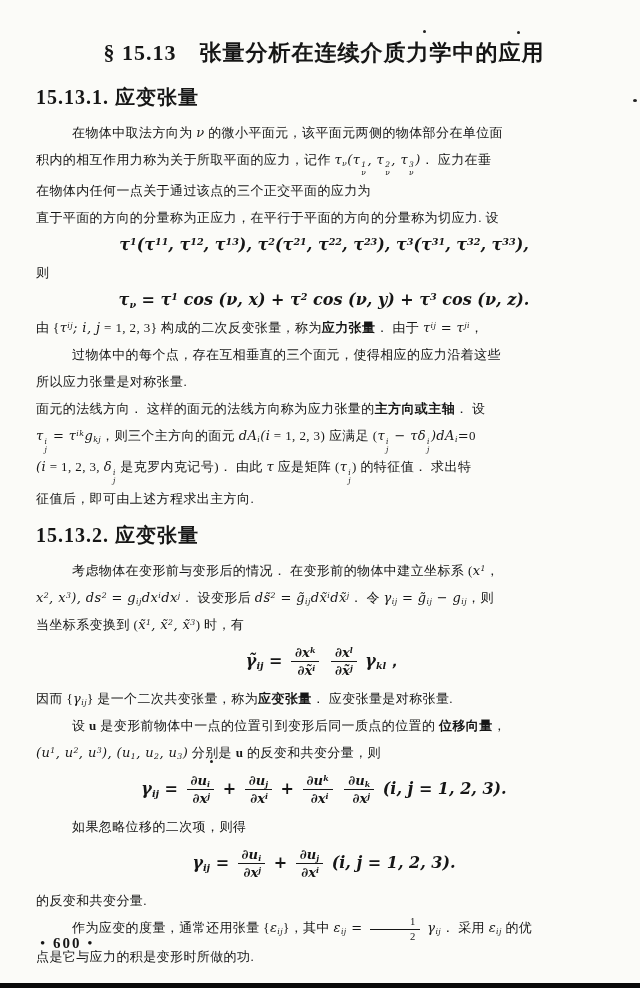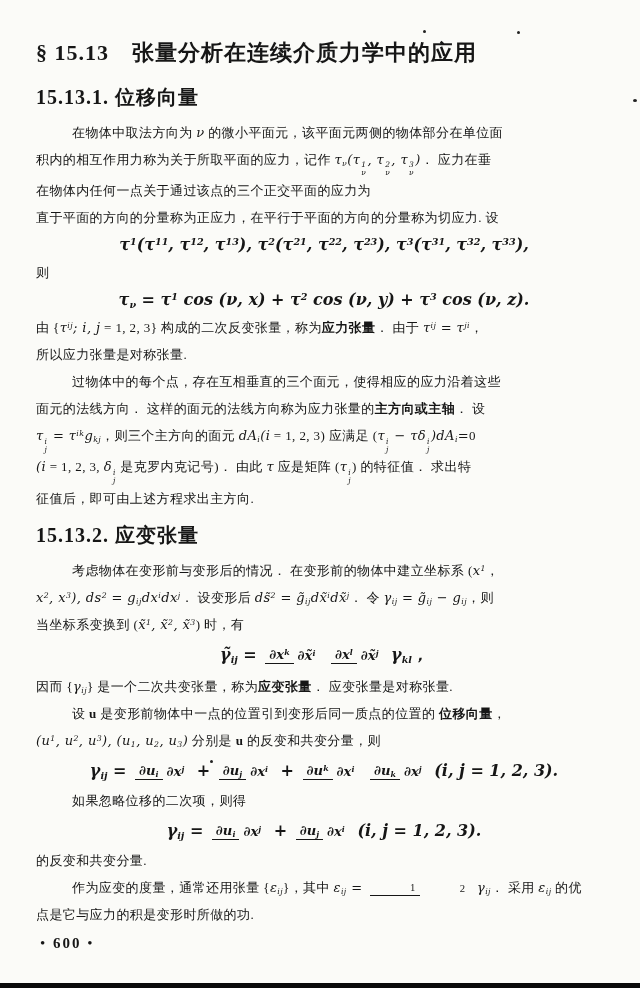--- a/index.html
+++ b/index.html
@@ -1,76 +1,76 @@
 <!DOCTYPE html>
 <html><head>
 <meta charset="utf-8">
 <style>
   html,body{margin:0;padding:0;background:#d9d9d9;}
   .page{width:640px;height:988px;background:#fbfbf8;position:relative;overflow:hidden;
         font-family:"Liberation Serif",serif;color:#161616;margin:0 auto;}
   .content{padding:24px 28px 0 36px;}
-  .title{font-size:22px;font-weight:bold;margin:14px 0 16px 0;letter-spacing:1px;}
+  .title{font-size:22px;font-weight:bold;text-align:center;margin:14px 0 16px 0;letter-spacing:1px;}
   .hd{font-size:20px;font-weight:bold;margin:10px 0 8px 0;letter-spacing:1px;}
   .ln{font-size:13px;line-height:27px;letter-spacing:0.4px;white-space:nowrap;}
   .ind{text-indent:36px;}
   .fm{text-align:center;font-family:"DejaVu Serif",serif;font-style:italic;font-weight:bold;
       font-size:16px;line-height:28px;letter-spacing:0;}
   .fm.disp{margin:7px 0;line-height:normal;}
   .m{font-family:"DejaVu Serif",serif;font-style:italic;}
   .b{font-weight:bold;}
   .sup{font-size:0.6em;vertical-align:0.55em;line-height:0;font-family:"DejaVu Serif",serif;font-style:italic;}
   .sub{font-size:0.6em;vertical-align:-0.3em;line-height:0;font-family:"DejaVu Serif",serif;font-style:italic;}
   .ss{display:inline-flex;flex-direction:column;font-size:0.58em;line-height:1.05;
       vertical-align:-0.45em;margin:0 1px;font-family:"DejaVu Serif",serif;font-style:italic;}
   .ss .sst,.ss .ssb{display:block;text-align:left;}
-  .frac{display:inline-flex;flex-direction:row;vertical-align:middle;text-align:right;
+  .frac{display:inline-flex;flex-direction:column;vertical-align:middle;text-align:right;
         font-size:0.82em;line-height:1.15;margin:0 3px;}
   .frac .num{display:block;padding:0 4px 1px 4px;border-bottom:1.6px solid currentColor;}
   .frac .den{display:block;padding:1px 4px 0 4px;}
   .pageno{position:absolute;left:40px;bottom:36px;font-size:15px;letter-spacing:2px;margin-top:36px;}
   .scanbar{position:absolute;left:0;bottom:0;width:100%;height:5px;background:#0a0a0a;}
   .speck{position:absolute;background:#222;border-radius:50%;}
   .sp1{left:423px;top:30px;width:3px;height:3px;}
   .sp2{left:517px;top:31px;width:3px;height:3px;}
   .sp3{left:633px;top:99px;width:4px;height:3px;}
   .sp4{left:210px;top:760px;width:3px;height:3px;}
 </style>
 </head>
 <body>
 
 <div class="page">
   <div class="content">
 
     <div class="title">§ 15.13　张量分析在连续介质力学中的应用</div>
 
-    <div class="hd">15.13.1. 位移向量</div>
+    <div class="hd">15.13.1. 应变张量</div>
 
     <div class="ln ind">在物体中取法方向为 <span class="m">ν</span> 的微小平面元，该平面元两侧的物体部分在单位面</div>
     <div class="ln">积内的相互作用力称为关于所取平面的应力，记作 <span class="m">τ</span><span class="sub">ν</span><span class="m">(</span><span class="m">τ</span><span class="ss">
           <span class="sst">1</span>
           <span class="ssb">ν</span>
         </span><span class="m">, τ</span><span class="ss">
           <span class="sst">2</span>
           <span class="ssb">ν</span>
         </span><span class="m">, τ</span><span class="ss">
           <span class="sst">3</span>
           <span class="ssb">ν</span>
         </span><span class="m">)</span>． 应力在垂</div>
     <div class="ln">在物体内任何一点关于通过该点的三个正交平面的应力为</div>
     <div class="ln">直于平面的方向的分量称为正应力，在平行于平面的方向的分量称为切应力. 设</div>
 
     <div class="ln fm"><span class="m">τ</span><span class="sup">1</span><span class="m">(τ</span><span class="sup">11</span><span class="m">, τ</span><span class="sup">12</span><span class="m">, τ</span><span class="sup">13</span><span class="m">),  τ</span><span class="sup">2</span><span class="m">(τ</span><span class="sup">21</span><span class="m">, τ</span><span class="sup">22</span><span class="m">, τ</span><span class="sup">23</span><span class="m">),  τ</span><span class="sup">3</span><span class="m">(τ</span><span class="sup">31</span><span class="m">, τ</span><span class="sup">32</span><span class="m">, τ</span><span class="sup">33</span><span class="m">),</span></div>
     <div class="ln">则</div>
     <div class="ln fm"><span class="m">τ</span><span class="sub">ν</span><span class="m"> = τ</span><span class="sup">1</span><span class="m"> cos (ν, x) + τ</span><span class="sup">2</span><span class="m"> cos (ν, y) + τ</span><span class="sup">3</span><span class="m"> cos (ν, z).</span></div>
 
     <div class="ln">由 {<span class="m">τ</span><span class="sup">ij</span><span class="m">; i, j</span> = 1, 2, 3} 构成的二次反变张量，称为<span class="b">应力张量</span>． 由于 <span class="m">τ</span><span class="sup">ij</span><span class="m"> = τ</span><span class="sup">ji</span>，</div>
+    <div class="ln ind">过物体中的每个点，存在互相垂直的三个面元，使得相应的应力沿着这些</div>
+
     <div class="ln">所以应力张量是对称张量.</div>
-
-    <div class="ln ind">过物体中的每个点，存在互相垂直的三个面元，使得相应的应力沿着这些</div>
     <div class="ln">面元的法线方向． 这样的面元的法线方向称为应力张量的<span class="b">主方向或主轴</span>． 设</div>
     <div class="ln"><span class="m">τ</span><span class="ss">
           <span class="sst">i</span>
           <span class="ssb">j</span>
         </span><span class="m"> = τ</span><span class="sup">ik</span><span class="m">g</span><span class="sub">kj</span>，则三个主方向的面元 <span class="m">dA</span><span class="sub">i</span><span class="m">(i</span> = 1, 2, 3) 应满足 (<span class="m">τ</span><span class="ss">
           <span class="sst">i</span>
           <span class="ssb">j</span>
         </span><span class="m"> − τδ</span><span class="ss">
           <span class="sst">i</span>
           <span class="ssb">j</span>

